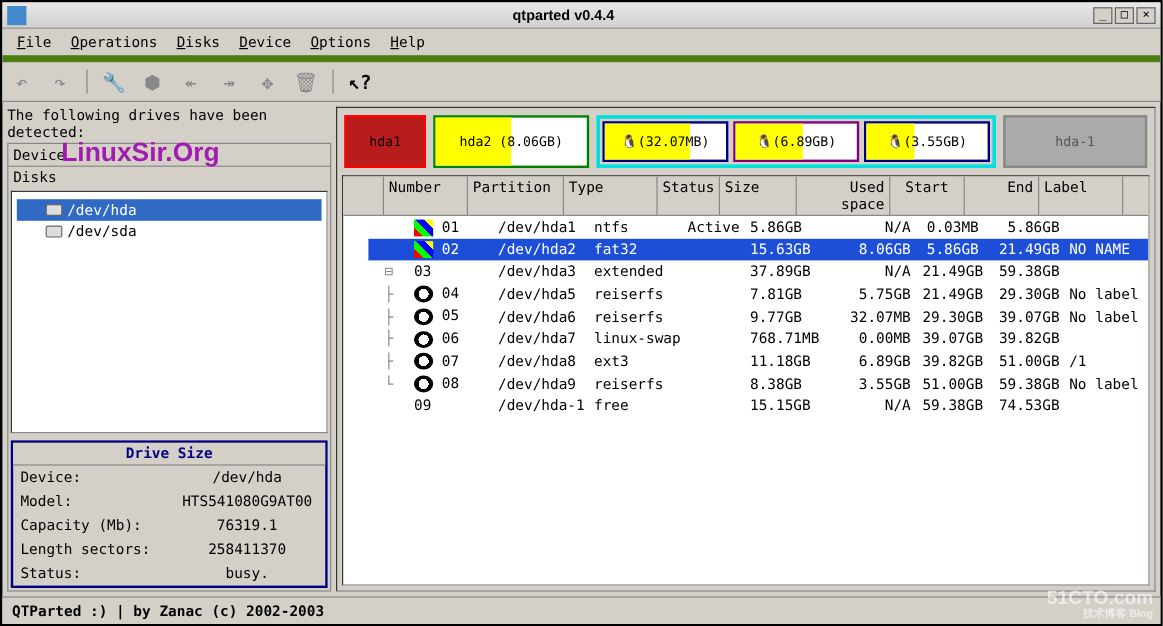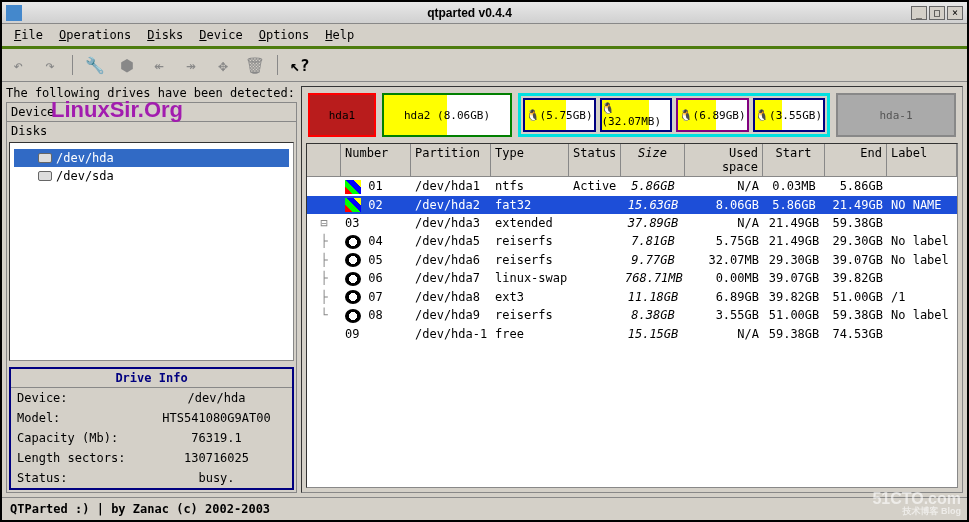--- a/index.html
+++ b/index.html
@@ -3,21 +3,21 @@
 <meta charset="utf-8">
 <style>
 * { box-sizing: border-box; margin: 0; padding: 0; }
 body { font-family: "DejaVu Sans Mono", monospace; font-size: 12px; background: #c0c0c0; width: 969px; height: 522px; overflow: hidden; }
 .window { border: 2px solid #000; background: #d4d0c8; width: 969px; height: 522px; display: flex; flex-direction: column; }
 .titlebar { background: linear-gradient(#e8e8e8, #d0d0d0); height: 22px; display: flex; align-items: center; padding: 0 4px; border-bottom: 1px solid #888; }
 .titlebar-icon { width: 16px; height: 16px; background: #4488cc; margin-right: 6px; }
 .titlebar-title { flex: 1; text-align: center; font-weight: bold; font-family: sans-serif; }
 .titlebar-controls { display: flex; gap: 2px; }
 .titlebar-btn { width: 16px; height: 14px; border: 1px solid #666; background: #d4d0c8; display: flex; align-items: center; justify-content: center; font-size: 10px; line-height: 1; }
-.menubar { display: flex; padding: 2px 4px; background: #d4d0c8; border-bottom: 3px solid #4d7c0f; }
+.menubar { display: flex; padding: 2px 4px; background: #d4d0c8; border-bottom: 6px solid #4d7c0f; }
 .menu-item { padding: 2px 8px; cursor: pointer; }
 .menu-item u { text-decoration: underline; }
 .toolbar { display: flex; align-items: center; padding: 4px; gap: 8px; background: #d4d0c8; border-bottom: 1px solid #888; }
 .tool-btn { width: 24px; height: 24px; display: flex; align-items: center; justify-content: center; color: #888; font-size: 16px; }
 .tool-sep { width: 1px; height: 20px; background: #888; margin: 0 2px; }
 .content { flex: 1; display: flex; padding: 4px; gap: 4px; overflow: hidden; }
 .left-panel { width: 330px; display: flex; flex-direction: column; }
 .detected-text { font-size: 12px; margin-bottom: 2px; }
 .device-box { border: 1px solid #888; background: #d4d0c8; display: flex; flex-direction: column; flex: 1; }
 .device-header { padding: 2px 4px; border-bottom: 1px solid #888; font-size: 12px; position: relative; }
@@ -40,33 +40,33 @@
 .pv-hda2-fill { position: absolute; left: 0; top: 0; bottom: 0; width: 50%; background: #ffff00; }
 .pv-hda2 span { position: relative; z-index: 1; }
 .pv-ext { border: 3px solid #00e0e0; flex: 1; display: flex; gap: 4px; padding: 2px; }
 .pv-sub { border: 2px solid; flex: 1; background: #fff; display: flex; align-items: center; justify-content: center; font-size: 11px; position: relative; }
 .pv-sub-fill { position: absolute; left: 0; top: 0; bottom: 0; background: #ffff00; }
 .pv-sub span { position: relative; z-index: 1; }
 .pv-free { background: #aaa; width: 120px; border-color: #888; color: #555; }
 .partition-table { flex: 1; background: #fff; border: 1px inset #888; margin: 0 4px 4px 4px; display: flex; flex-direction: column; overflow: hidden; }
 .pt-header { display: flex; background: #d4d0c8; border-bottom: 1px solid #888; }
 .pt-header-cell { padding: 2px 4px; border-right: 1px solid #888; font-size: 12px; }
-.pt-body { flex: 1; overflow: auto; }
+.pt-body { flex: 1; overflow: auto; padding-left: 21px; }
 .pt-row { display: flex; padding: 1px 0; align-items: center; font-size: 12px; }
 .pt-row.selected { background: #1d4ed8; color: #fff; }
 .pt-cell { padding: 1px 4px; overflow: hidden; white-space: nowrap; }
 .pt-tree { width: 34px; text-align: center; color: #888; }
 .pt-icon { width: 16px; height: 14px; display: inline-block; vertical-align: middle; }
 .icon-win { background: linear-gradient(45deg, #ff0000 25%, #00ff00 25% 50%, #0000ff 50% 75%, #ffff00 75%); }
 .icon-linux { background: radial-gradient(circle, #fff 40%, #000 40%); border-radius: 50%; }
 .c-num { width: 70px; }
 .c-part { width: 80px; }
 .c-type { width: 78px; }
 .c-status { width: 52px; }
-.c-size { width: 64px; text-align: center; font-style: italic; }
+.c-size { width: 64px; text-align: left; }
 .c-used { width: 78px; text-align: right; }
 .c-start { width: 62px; text-align: center; }
 .c-end { width: 62px; text-align: right; }
 .c-label { width: 70px; }
 .statusbar { border-top: 1px solid #888; padding: 4px 8px; background: #d4d0c8; font-style: italic; font-size: 12px; }
 .statusbar b { font-style: normal; }
 .corner-wm { position: absolute; right: 8px; bottom: 6px; color: rgba(255,255,255,0.6); font-family: sans-serif; font-size: 16px; font-weight: bold; text-align: right; line-height: 1; }
 .corner-wm small { font-size: 9px; display: block; }
 </style>
 </head>
@@ -119,61 +119,57 @@
             <div class="disk-item selected">
               <span class="disk-icon"></span>
               <span>/dev/hda</span>
             </div>
             <div class="disk-item">
               <span class="disk-icon"></span>
               <span>/dev/sda</span>
             </div>
           </div>
         <div class="drive-info">
-          <div class="drive-info-header">Drive Info</div>
+          <div class="drive-info-header">Drive Size</div>
           <div id="drive-info-rows">
               <div class="drive-info-row">
                 <div class="drive-info-label">Device:</div>
                 <div class="drive-info-value">/dev/hda</div>
               </div>
               <div class="drive-info-row">
                 <div class="drive-info-label">Model:</div>
                 <div class="drive-info-value">HTS541080G9AT00</div>
               </div>
               <div class="drive-info-row">
                 <div class="drive-info-label">Capacity (Mb):</div>
                 <div class="drive-info-value">76319.1</div>
               </div>
               <div class="drive-info-row">
                 <div class="drive-info-label">Length sectors:</div>
-                <div class="drive-info-value">130716025</div>
+                <div class="drive-info-value">258411370</div>
               </div>
               <div class="drive-info-row">
                 <div class="drive-info-label">Status:</div>
                 <div class="drive-info-value">busy.</div>
               </div>
             </div>
         </div>
       </div>
     </div>
 
     <div class="right-panel">
       <div class="partition-vis">
         <div class="pv-block pv-hda1">
             <span>hda1</span>
           </div>
         <div class="pv-block pv-hda2">
           <div class="pv-hda2-fill"></div>
             <span>hda2 (8.06GB)</span>
         </div>
         <div class="pv-ext" id="pv-ext">
-            <div class="pv-sub" style="border-color: rgb(0, 0, 128);">
-              <div class="pv-sub-fill" style="width:60%"></div>
-              <span>🐧(5.75GB)</span>
-            </div>
             <div class="pv-sub" style="border-color: rgb(0, 0, 128);">
               <div class="pv-sub-fill" style="width:70%"></div>
               <span>🐧(32.07MB)</span>
             </div>
             <div class="pv-sub" style="border-color: rgb(128, 0, 128);">
               <div class="pv-sub-fill" style="width:55%"></div>
               <span>🐧(6.89GB)</span>
             </div>
             <div class="pv-sub" style="border-color: rgb(0, 0, 128);">
               <div class="pv-sub-fill" style="width:40%"></div>

